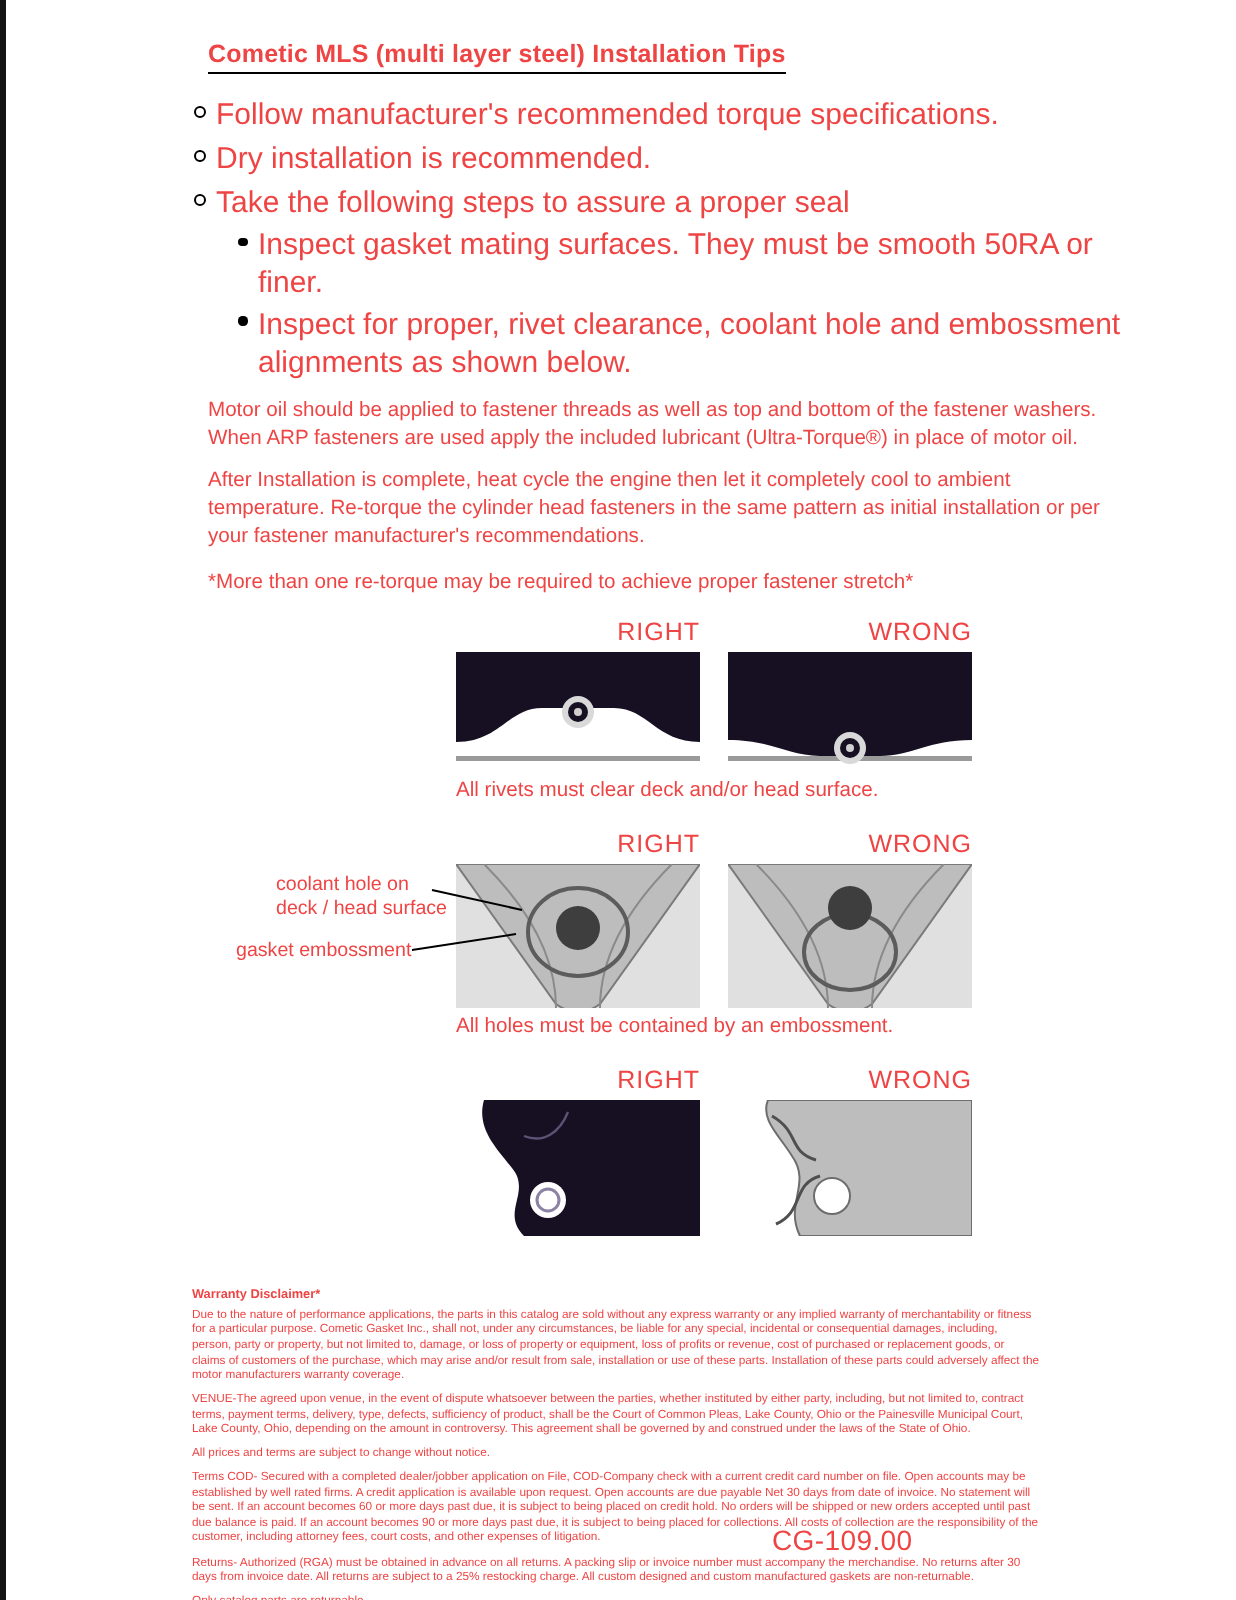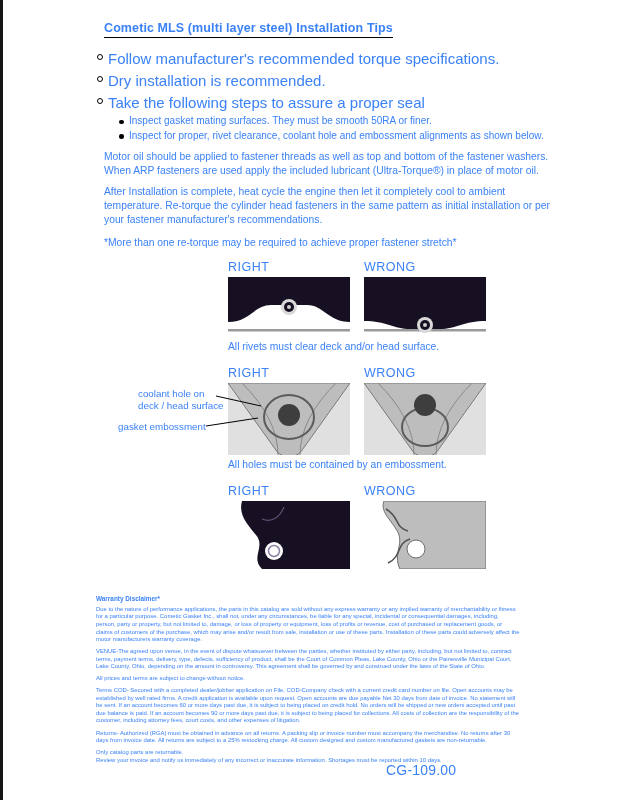--- a/index.html
+++ b/index.html
@@ -1,49 +1,49 @@
 <!DOCTYPE html>
 <html><head>
 <meta charset="utf-8">
 <style>
   html,body{margin:0;padding:0;background:#e8e8e8;}
   .page{
     position:relative;width:618px;height:800px;background:#ffffff;
-    font-family:"Liberation Sans", sans-serif;color:#3b82f6;overflow:hidden;
+    font-family:"Liberation Sans", sans-serif;color:#ef4444;overflow:hidden;
     margin:0 auto;
   }
   .left-edge{position:absolute;left:0;top:0;width:3px;height:100%;background:#141414;}
   .content{position:absolute;left:96px;top:18px;width:482px;}
 
   .title{
     display:inline-block;font-size:12.5px;font-weight:bold;margin:0 0 9px 8px;
     border-bottom:1.6px solid #000;padding-bottom:2px;letter-spacing:.1px;
   }
 
   .tips{list-style:none;margin:0;padding:0;font-size:15px;}
   .tips li{position:relative;padding-left:12px;margin:3px 0;line-height:1.25;}
   .tips li::before{
     content:"";position:absolute;left:1px;top:4px;width:4px;height:4px;
     border:1px solid #000;border-radius:50%;background:#fff;
   }
-  .subtips{list-style:none;margin:1px 0 0 0;padding:0 0 0 22px;font-size:10px;}
+  .subtips{list-style:none;margin:1px 0 0 0;padding:0 0 0 22px;font-size:15px;}
   .subtips li{position:relative;padding-left:11px;margin:2px 0;line-height:1.25;}
   .subtips li::before{
     content:"";position:absolute;left:1px;top:4.5px;width:4.5px;height:4.5px;
     border-radius:50%;background:#000;
   }
 
   .diesel-heading{font-size:11px;font-weight:bold;margin:14px 0 0 8px;}
   .para{font-size:10.3px;line-height:1.32;width:452px;margin:8px 0 0 8px;}
   .retorque-note{font-size:10.3px;margin:11px 0 0 8px;}
 
   .figure{position:relative;margin-top:12px;}
   .fig-inner{margin-left:132px;width:260px;}
   .fig-labels{display:flex;gap:14px;margin-bottom:3px;}
-  .fig-labels span{width:122px;text-align:left;font-size:12.5px;letter-spacing:.5px;}
+  .fig-labels span{width:122px;text-align:right;font-size:12.5px;letter-spacing:.5px;}
   .fig-diagrams{display:flex;gap:14px;}
   .fig-diagrams svg{display:block;}
   .fig-caption{font-size:10.3px;margin-top:4px;line-height:1.25;width:250px;}
 
   .callout{position:absolute;font-size:9.8px;line-height:1.2;white-space:pre-line;}
   .callout-1{left:42px;top:22px;width:92px;}
   .callout-2{left:22px;top:55px;width:112px;}
   .callout-lines{position:absolute;left:0;top:0;pointer-events:none;}
 
   .legal{margin-top:26px;width:424px;}

